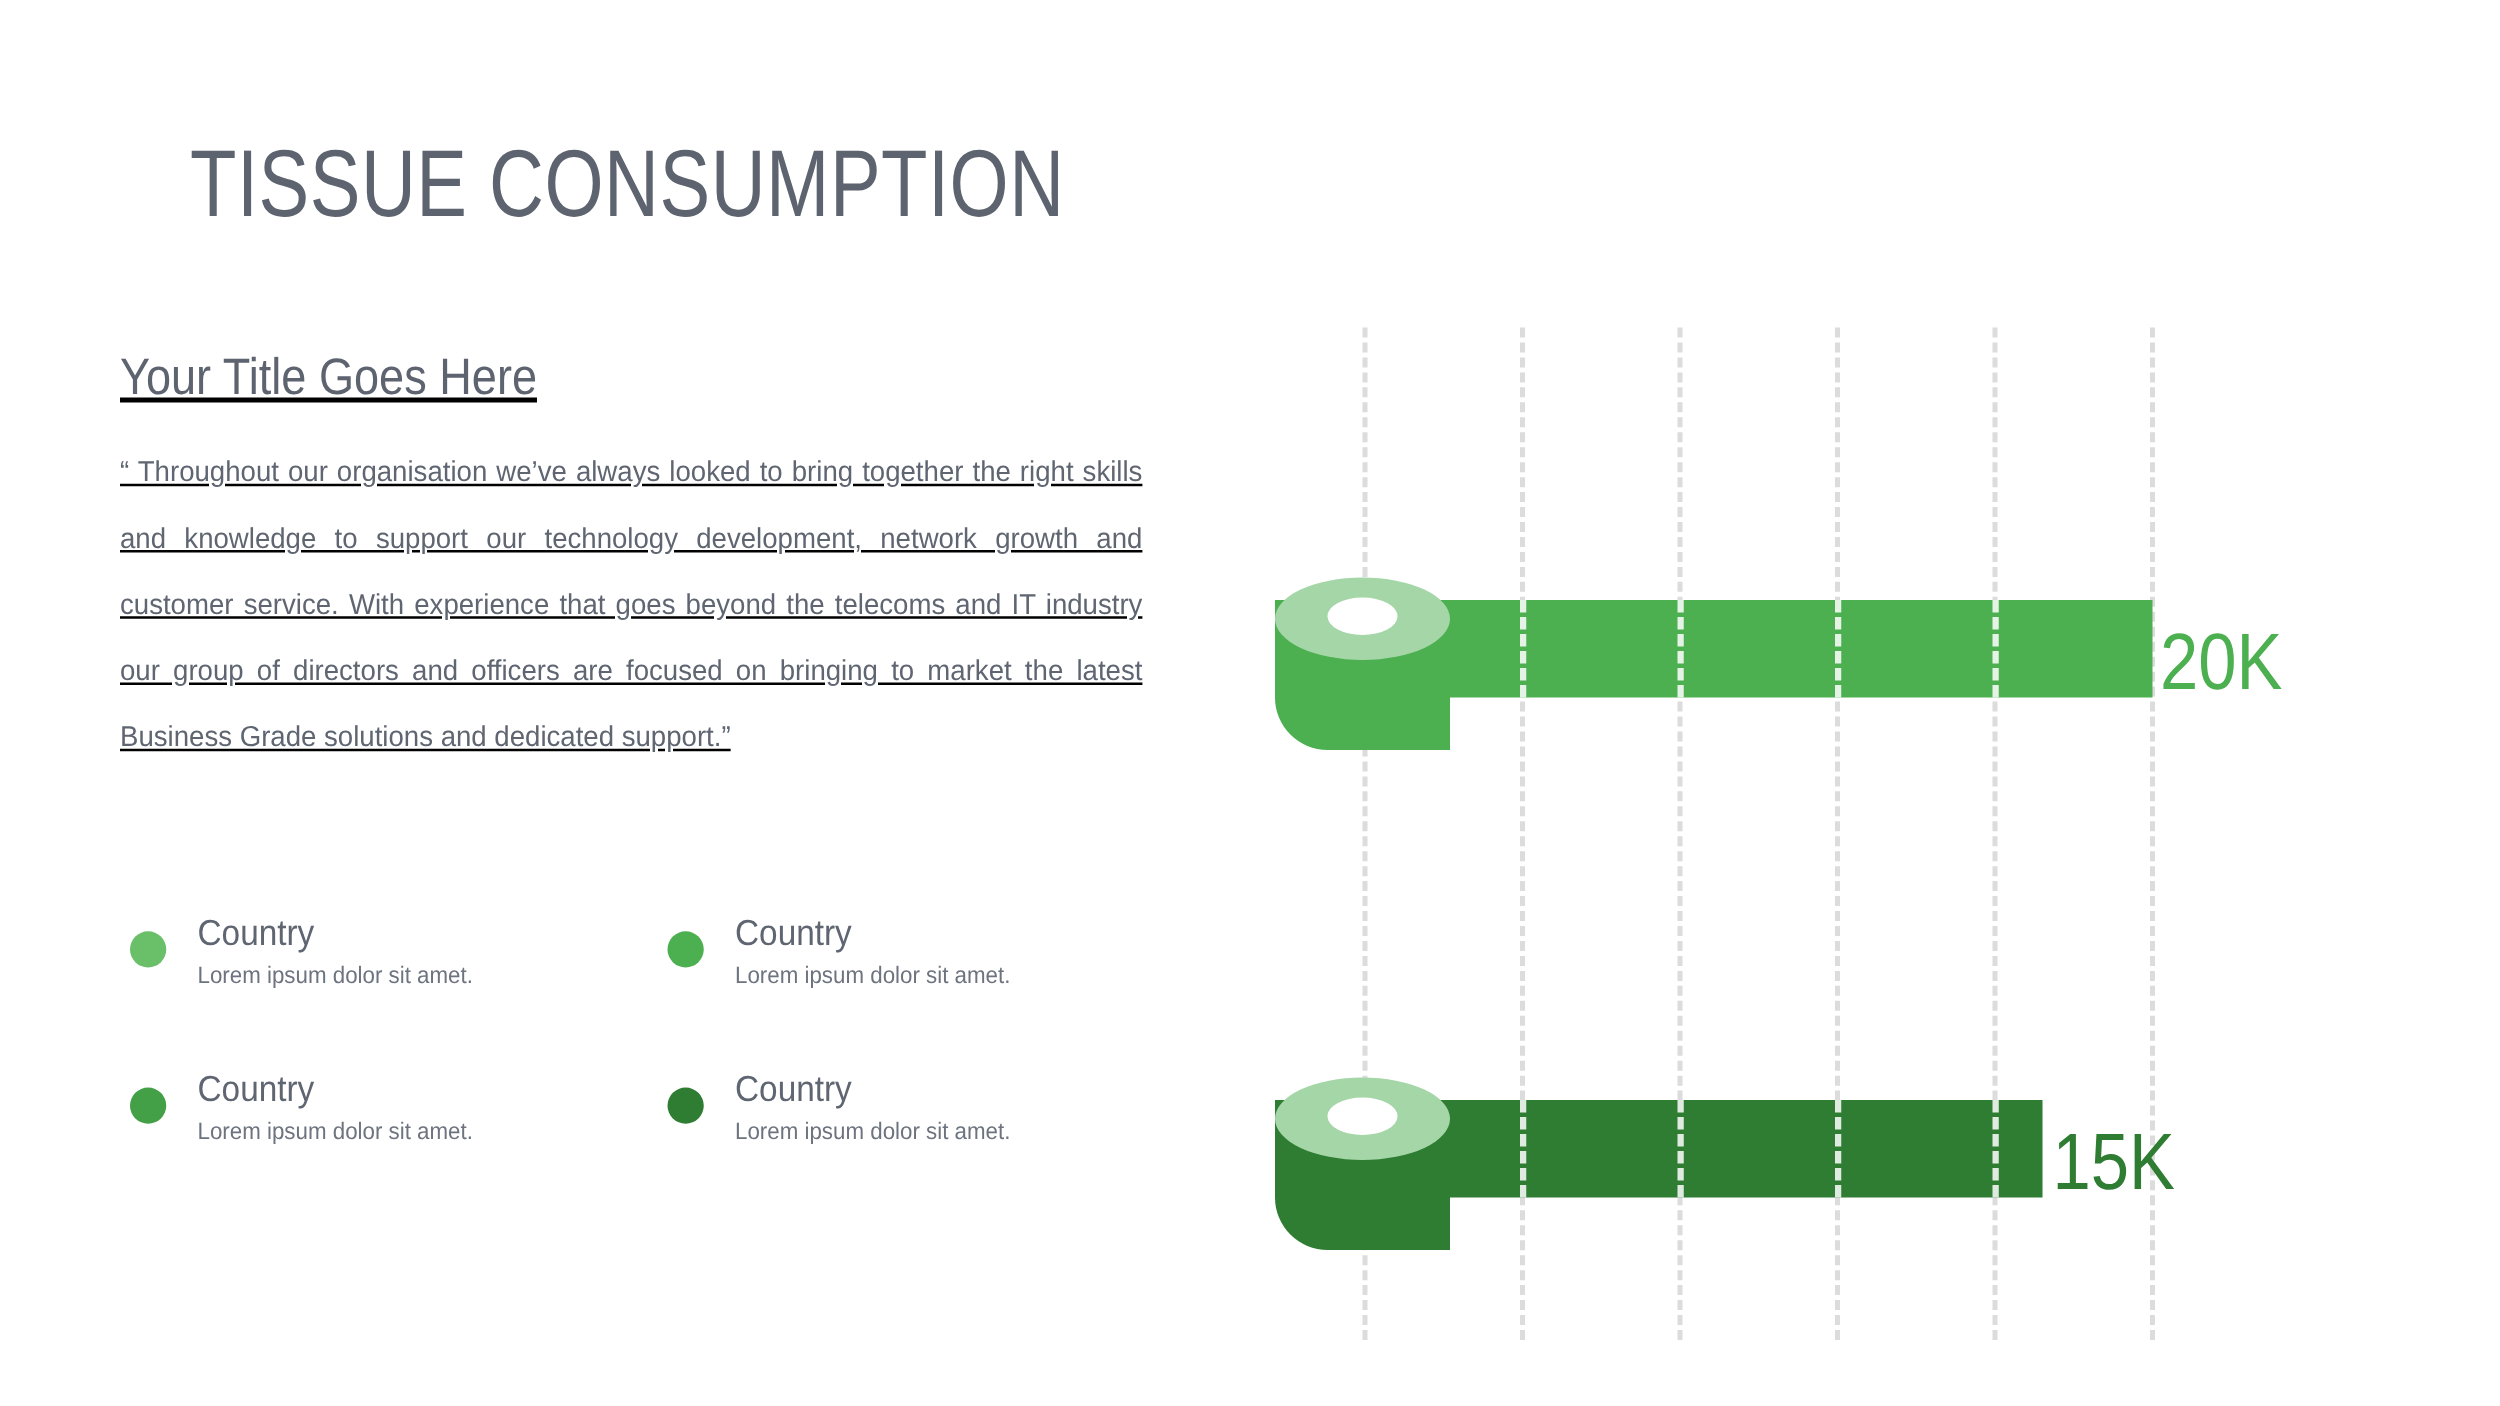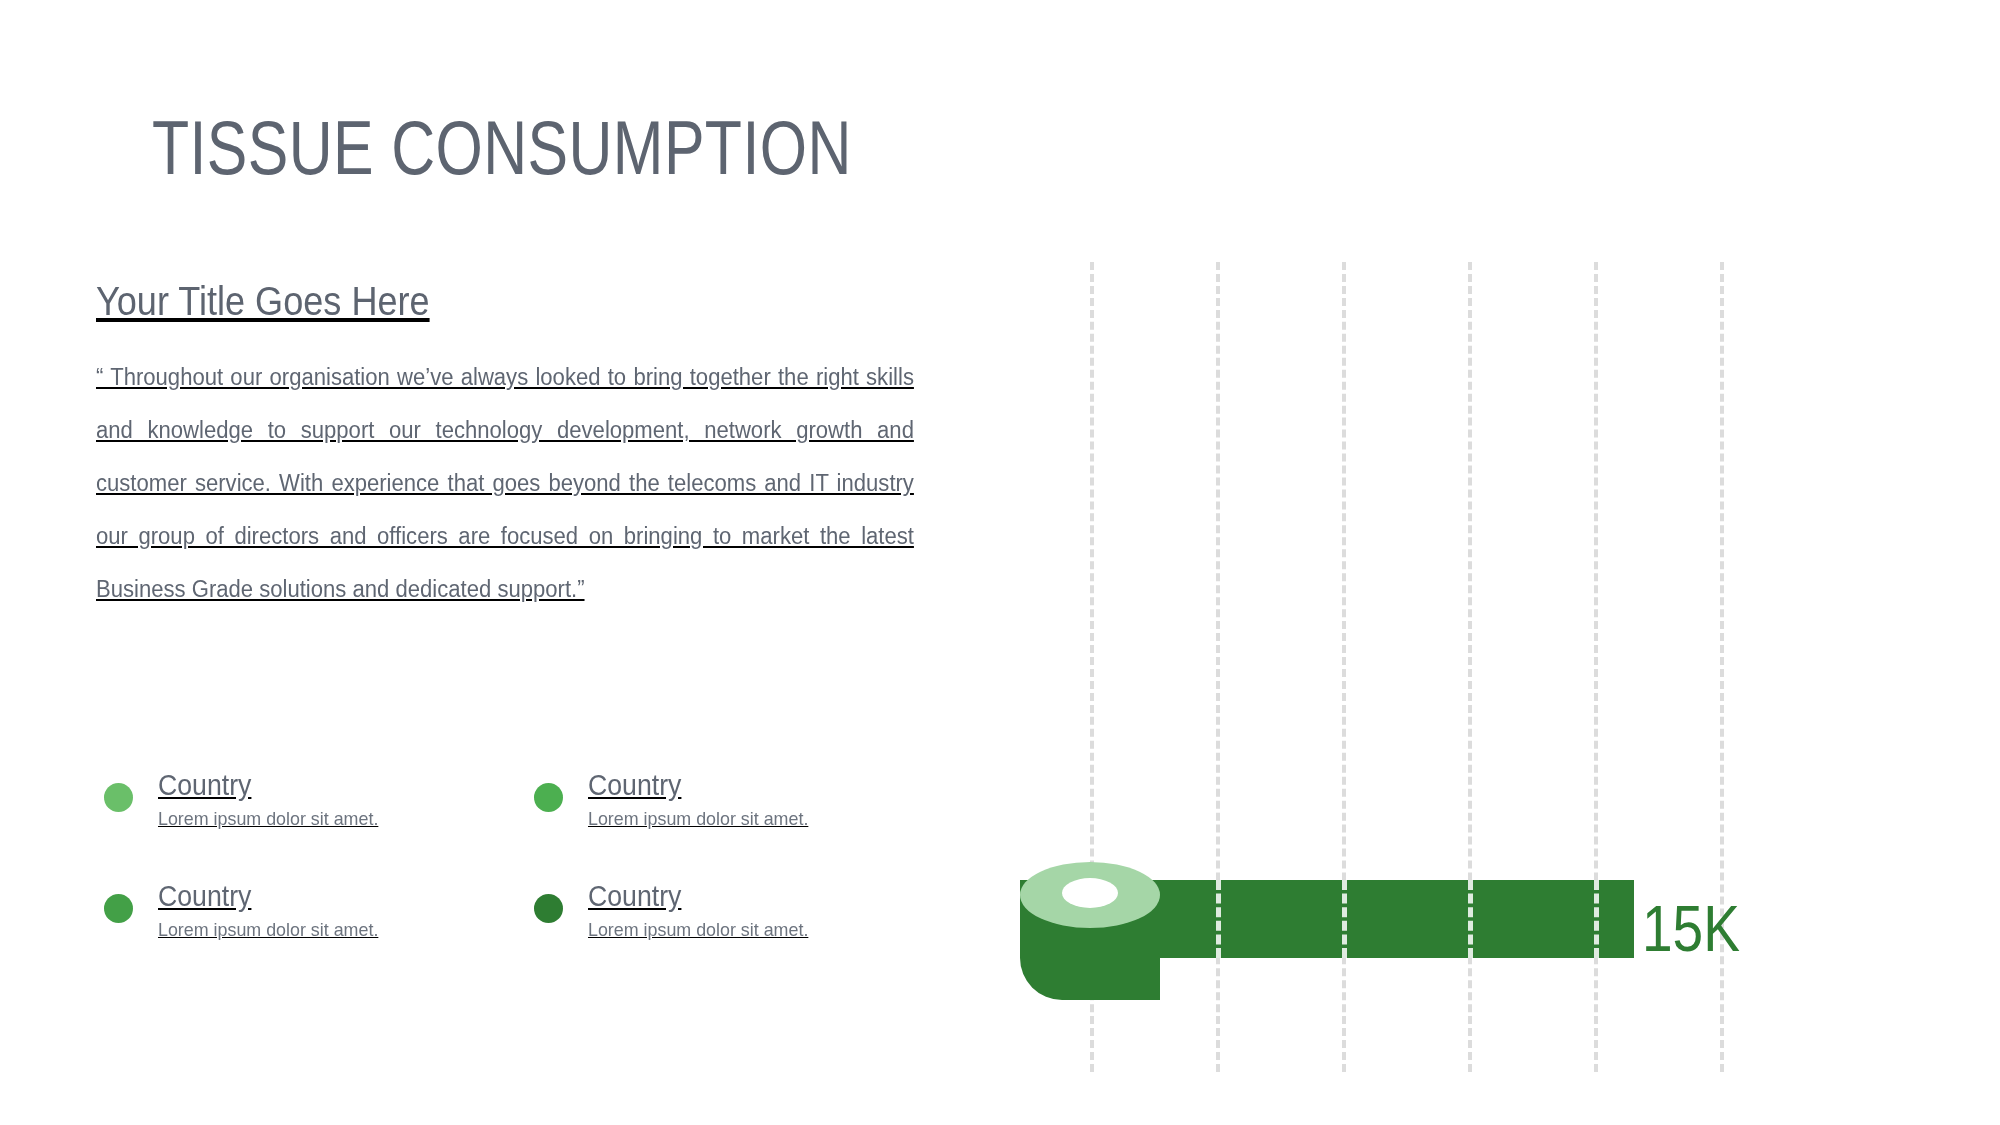--- a/index.html
+++ b/index.html
@@ -48,27 +48,26 @@
     color: #5f6672;
     text-align: justify;
     width: 852px;
     transform: scaleX(0.96);
     transform-origin: left top;
   }
 
   
   .legend {
     position: absolute;
-    left: 96px; top: 769px;
+    left: 96px; top: 731px;
     width: 880px;
     display: grid;
     grid-template-columns: 430px 430px;
     grid-template-rows: auto auto;
-    row-gap: 50px;
-    text-decoration: underline;
+    row-gap: 64px;
   }
   .legend-item { position: relative; padding-left: 62px; }
   .legend-dot {
     position: absolute;
     left: 8px; top: 14px;
     width: 29px; height: 29px;
     border-radius: 50%;
   }
   .legend-name {
     font-size: 29px;
@@ -187,20 +186,34 @@
     <div class="gridlines">
       <div class="gridline" style="left: 70px; border-left-color: rgb(220, 220, 220);"></div>
       <div class="gridline" style="left: 196px; border-left-color: rgb(220, 220, 220);"></div>
       <div class="gridline" style="left: 322px; border-left-color: rgb(220, 220, 220);"></div>
       <div class="gridline" style="left: 448px; border-left-color: rgb(220, 220, 220);"></div>
       <div class="gridline" style="left: 574px; border-left-color: rgb(220, 220, 220);"></div>
       <div class="gridline" style="left: 700px; border-left-color: rgb(220, 220, 220);"></div>
     </div>
 
 
+    <div class="bar-row" style="top:200px; height:150px;">
+      <div class="sheet" style="top: 18px; width: 640px; background: rgb(76, 175, 80);">
+        <div class="perf" style="left:8px;"></div>
+        <div class="perf" style="left:134px;"></div>
+        <div class="perf" style="left:260px;"></div>
+        <div class="perf" style="left:386px;"></div>
+        <div class="perf" style="left:512px;"></div>
+      </div>
+      <div class="roll-body" style="background: rgb(76, 175, 80);"></div>
+      <div class="roll-top" style="background: rgb(165, 214, 167);">
+        <div class="roll-hole" style="background: rgb(255, 255, 255);"></div>
+      </div>
+      <div class="value-label" style="left: 708px; top: 30px; color: rgb(76, 175, 80);">20K</div>
+    </div>
 
 
     <div class="bar-row" style="top:600px; height:150px;padding-left:28px;">
       <div class="sheet" style="top: 18px; width: 552px; background: rgb(46, 125, 50);">
         <div class="perf" style="left:8px;"></div>
         <div class="perf" style="left:134px;"></div>
         <div class="perf" style="left:260px;"></div>
         <div class="perf" style="left:386px;"></div>
         <div class="perf" style="left:512px;"></div>
       </div>

